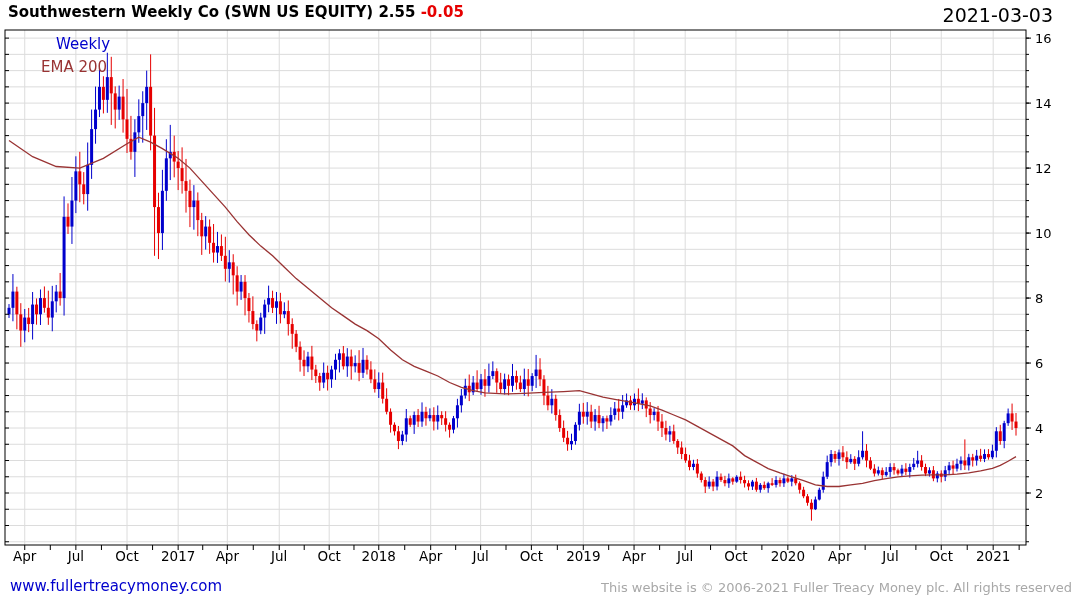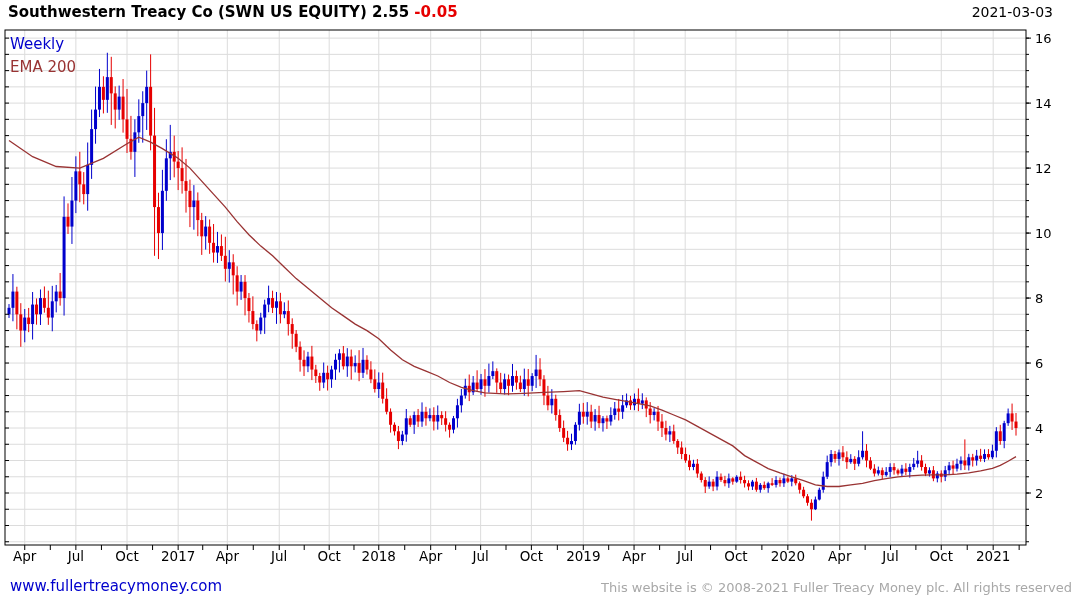--- a/index.html
+++ b/index.html
@@ -1,24 +1,24 @@
 <!DOCTYPE html>
 <html><head>
 <meta charset="utf-8">
 <style>
   html,body{margin:0;padding:0;background:#fff;}
   body{width:1075px;height:600px;position:relative;overflow:hidden;
        font-family:"DejaVu Sans","Liberation Sans",sans-serif;}
   .titlebar{position:absolute;top:3px;left:8px;width:1059px;font-size:15px;
             font-weight:bold;color:#000;white-space:nowrap;}
   .titlebar .chg{color:#e60000;text-align:center;}
-  .titlebar .date{position:absolute;right:14px;top:1px;font-weight:normal;font-size:14px;color:#000;}
+  .titlebar .date{position:absolute;right:14px;top:1px;font-weight:normal;font-size:19px;color:#000;}
   .legend{position:absolute;left:10px;top:33px;font-size:15px;line-height:23px;}
-  .legend .wk{color:#0000cc;}
-  .legend .ema{color:#993333;}
+  .legend .wk{color:#0000cc;margin-left:46px;}
+  .legend .ema{color:#993333;margin-left:31px;}
   #chart-svg{position:absolute;left:0;top:0;}
   .footer{position:absolute;top:577px;left:0;width:1075px;font-size:15px;}
   .footer a{position:absolute;left:2px;top:0;color:#0000cc;text-decoration:none;margin-left:8px;}
   .footer .copy{position:absolute;right:3px;top:3px;font-size:13px;color:#a8a8a8;}
 </style>
 </head>
 <body>
 
 <svg id="chart-svg" width="1075" height="600">
     <line x1="5" y1="541.7507886435332" x2="1026" y2="541.7507886435332" stroke="#dcdcdc" stroke-width="1"></line>
@@ -725,27 +725,27 @@
     <text x="685.1847656250001" y="561" font-size="13.5" fill="#000000" text-anchor="middle" font-family="&quot;DejaVu Sans&quot;,&quot;Liberation Sans&quot;,sans-serif">Jul</text>
     <text x="735.928125" y="561" font-size="13.5" fill="#000000" text-anchor="middle" font-family="&quot;DejaVu Sans&quot;,&quot;Liberation Sans&quot;,sans-serif">Oct</text>
     <text x="787.8515625" y="561" font-size="13.5" fill="#000000" text-anchor="middle" font-family="&quot;DejaVu Sans&quot;,&quot;Liberation Sans&quot;,sans-serif">2020</text>
     <text x="839.775" y="561" font-size="13.5" fill="#000000" text-anchor="middle" font-family="&quot;DejaVu Sans&quot;,&quot;Liberation Sans&quot;,sans-serif">Apr</text>
     <text x="890.5183593749999" y="561" font-size="13.5" fill="#000000" text-anchor="middle" font-family="&quot;DejaVu Sans&quot;,&quot;Liberation Sans&quot;,sans-serif">Jul</text>
     <text x="941.26171875" y="561" font-size="13.5" fill="#000000" text-anchor="middle" font-family="&quot;DejaVu Sans&quot;,&quot;Liberation Sans&quot;,sans-serif">Oct</text>
     <text x="993.18515625" y="561" font-size="13.5" fill="#000000" text-anchor="middle" font-family="&quot;DejaVu Sans&quot;,&quot;Liberation Sans&quot;,sans-serif">2021</text>
   </svg>
 
 <div class="titlebar">
-  <span>Southwestern Treacy Co (SWN US EQUITY)</span>
+  <span>Southwestern Weekly Co (SWN US EQUITY)</span>
   <span>2.55</span>
   <span class="chg">-0.05</span>
   <span class="date">2021-03-03</span>
 </div>
 
 <div class="legend">
   <div class="wk">Weekly</div>
   <div class="ema">EMA 200</div>
 </div>
 
 <div class="footer">
   <a href="#">www.fullertreacymoney.com</a>
-  <span class="copy">This website is © 2008-2021 Fuller Treacy Money plc. All rights reserved</span>
+  <span class="copy">This website is © 2006-2021 Fuller Treacy Money plc. All rights reserved</span>
 </div>
 
 </body></html>

